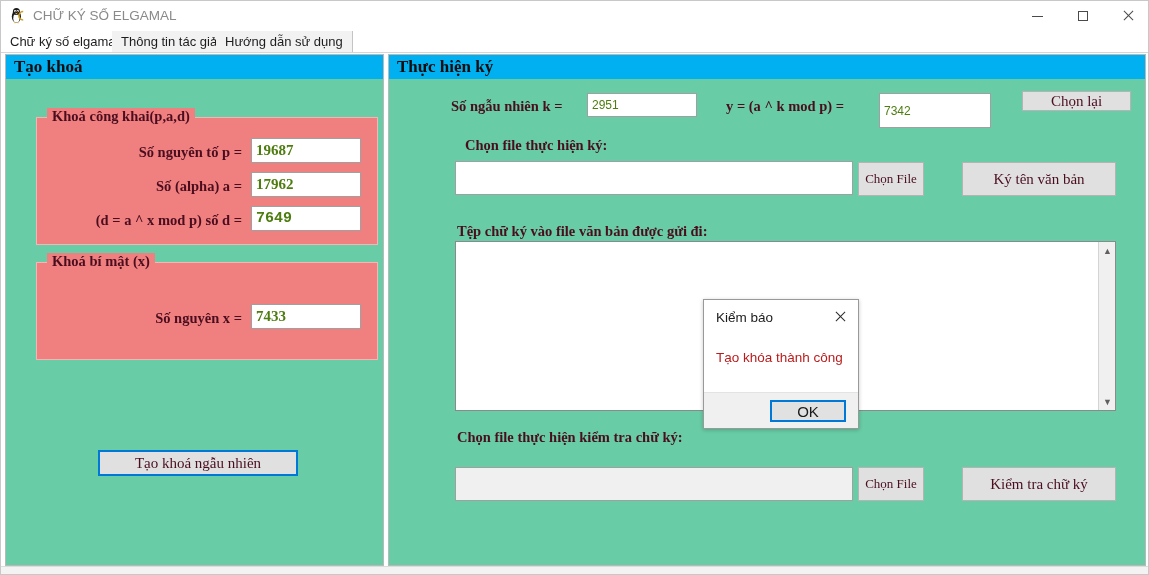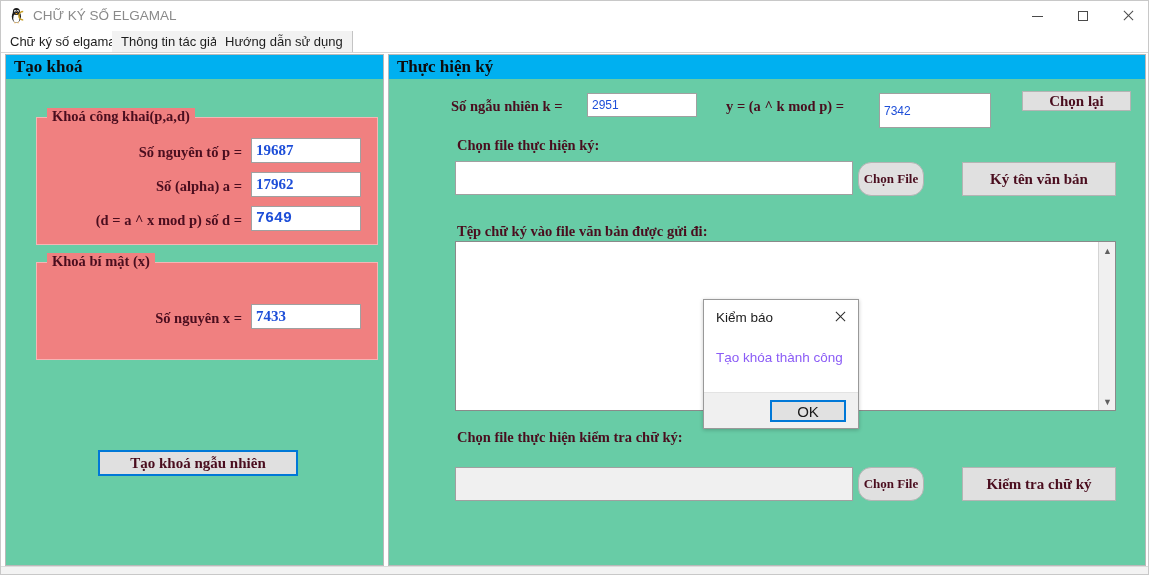--- a/index.html
+++ b/index.html
@@ -118,47 +118,47 @@
   }
   .frm-label.left{text-align:left;}
 
   .txtbox{
     position:absolute;
     background:#ffffff;
     border:1px solid #a0a0a0;
     box-sizing:border-box;
     font-family:"Liberation Serif", serif;
     font-weight:bold;font-size:15px;
-    color:#1d4ed8;
+    color:#4d7c0f;
     padding:0 4px;
     display:flex;align-items:center;
     overflow:hidden;white-space:nowrap;
   }
   .txtbox.sans{
     font-family:"Liberation Sans", sans-serif;
     font-weight:normal;font-size:12px;
   }
   .txtbox.empty{background:#f0f0f0;}
   .txtbox.plainwhite{background:#ffffff;}
 
   .btn{
     position:absolute;
     background:#e0e0e0;
     border:1px solid #b4b4b4;
     box-sizing:border-box;
     font-family:"Liberation Serif", serif;
-    font-weight:bold;
+    font-weight:normal;
     color:#4a0d1e;
     display:flex;align-items:center;justify-content:center;
     white-space:nowrap;
     overflow:hidden;
     cursor:default;
   }
   .btn.bigbtn{font-size:15px;}
-  .btn.smallbtn{font-size:13px;border-radius:13px;}
+  .btn.smallbtn{font-size:13px;}
   .btn.focusbtn{
     background:#e0e0e0;
     border:2px solid #0078d7;
     font-size:15px;
     margin-top:48px;
   }
 
   
   .textarea-wrap{
     position:absolute;
@@ -194,21 +194,21 @@
     font-family:"Liberation Sans", sans-serif;
     white-space:nowrap;
   }
   .dlg-close{
     position:absolute;right:8px;top:7px;width:20px;height:20px;
     display:flex;align-items:center;justify-content:center;
   }
   .dlg-close .glyph-close:before,.dlg-close .glyph-close:after{background:#2a2a2a;}
   .dlg-msg{
     position:absolute;left:12px;top:50px;
-    font-size:13.5px;color:#8b5cf6;
+    font-size:13.5px;color:#b91c1c;
     font-family:"Liberation Sans", sans-serif;
     white-space:nowrap;
   }
   .dlg-foot{
     position:absolute;left:0;bottom:0;width:100%;height:36px;
     background:#f0f0f0;
     border-top:1px solid #e3e3e3;
     box-sizing:border-box;
   }
   .dlg-ok{
@@ -298,21 +298,21 @@
     <div class="panel-head">Thực hiện ký</div>
 
     <div class="frm-label left" style="left:62px;top:43px;width:130px;">Số ngẫu nhiên k =</div>
     <div class="txtbox sans" style="left:198px;top:38px;width:110px;height:24px;">2951</div>
 
     <div class="frm-label left" style="left:337px;top:43px;width:150px;">y = (a ^ k mod p) =</div>
     <div class="txtbox sans" style="left:490px;top:38px;width:112px;height:35px;">7342</div>
 
     <div class="btn bigbtn" style="left:633px;top:36px;width:109px;height:20px;">Chọn lại</div>
 
-    <div class="frm-label left" style="left:68px;top:82px;width:320px;">Chọn file thực hiện ký:</div>
+    <div class="frm-label left" style="left:76px;top:82px;width:320px;">Chọn file thực hiện ký:</div>
     <div class="txtbox plainwhite" style="left:66px;top:106px;width:398px;height:34px;" title=""></div>
     <div class="btn smallbtn" style="left:469px;top:107px;width:66px;height:34px;">Chọn File</div>
     <div class="btn bigbtn" style="left:573px;top:107px;width:154px;height:34px;">Ký tên văn bản</div>
 
     <div class="frm-label left" style="left:68px;top:168px;width:420px;">Tệp chữ ký vào file văn bản được gửi đi:</div>
     <div class="textarea-wrap" style="left:66px;top:186px;width:661px;height:170px;">
       <div class="scroll">
         <div class="scroll-arrow up">▲</div>
         <div class="scroll-arrow down">▼</div>
       </div>

